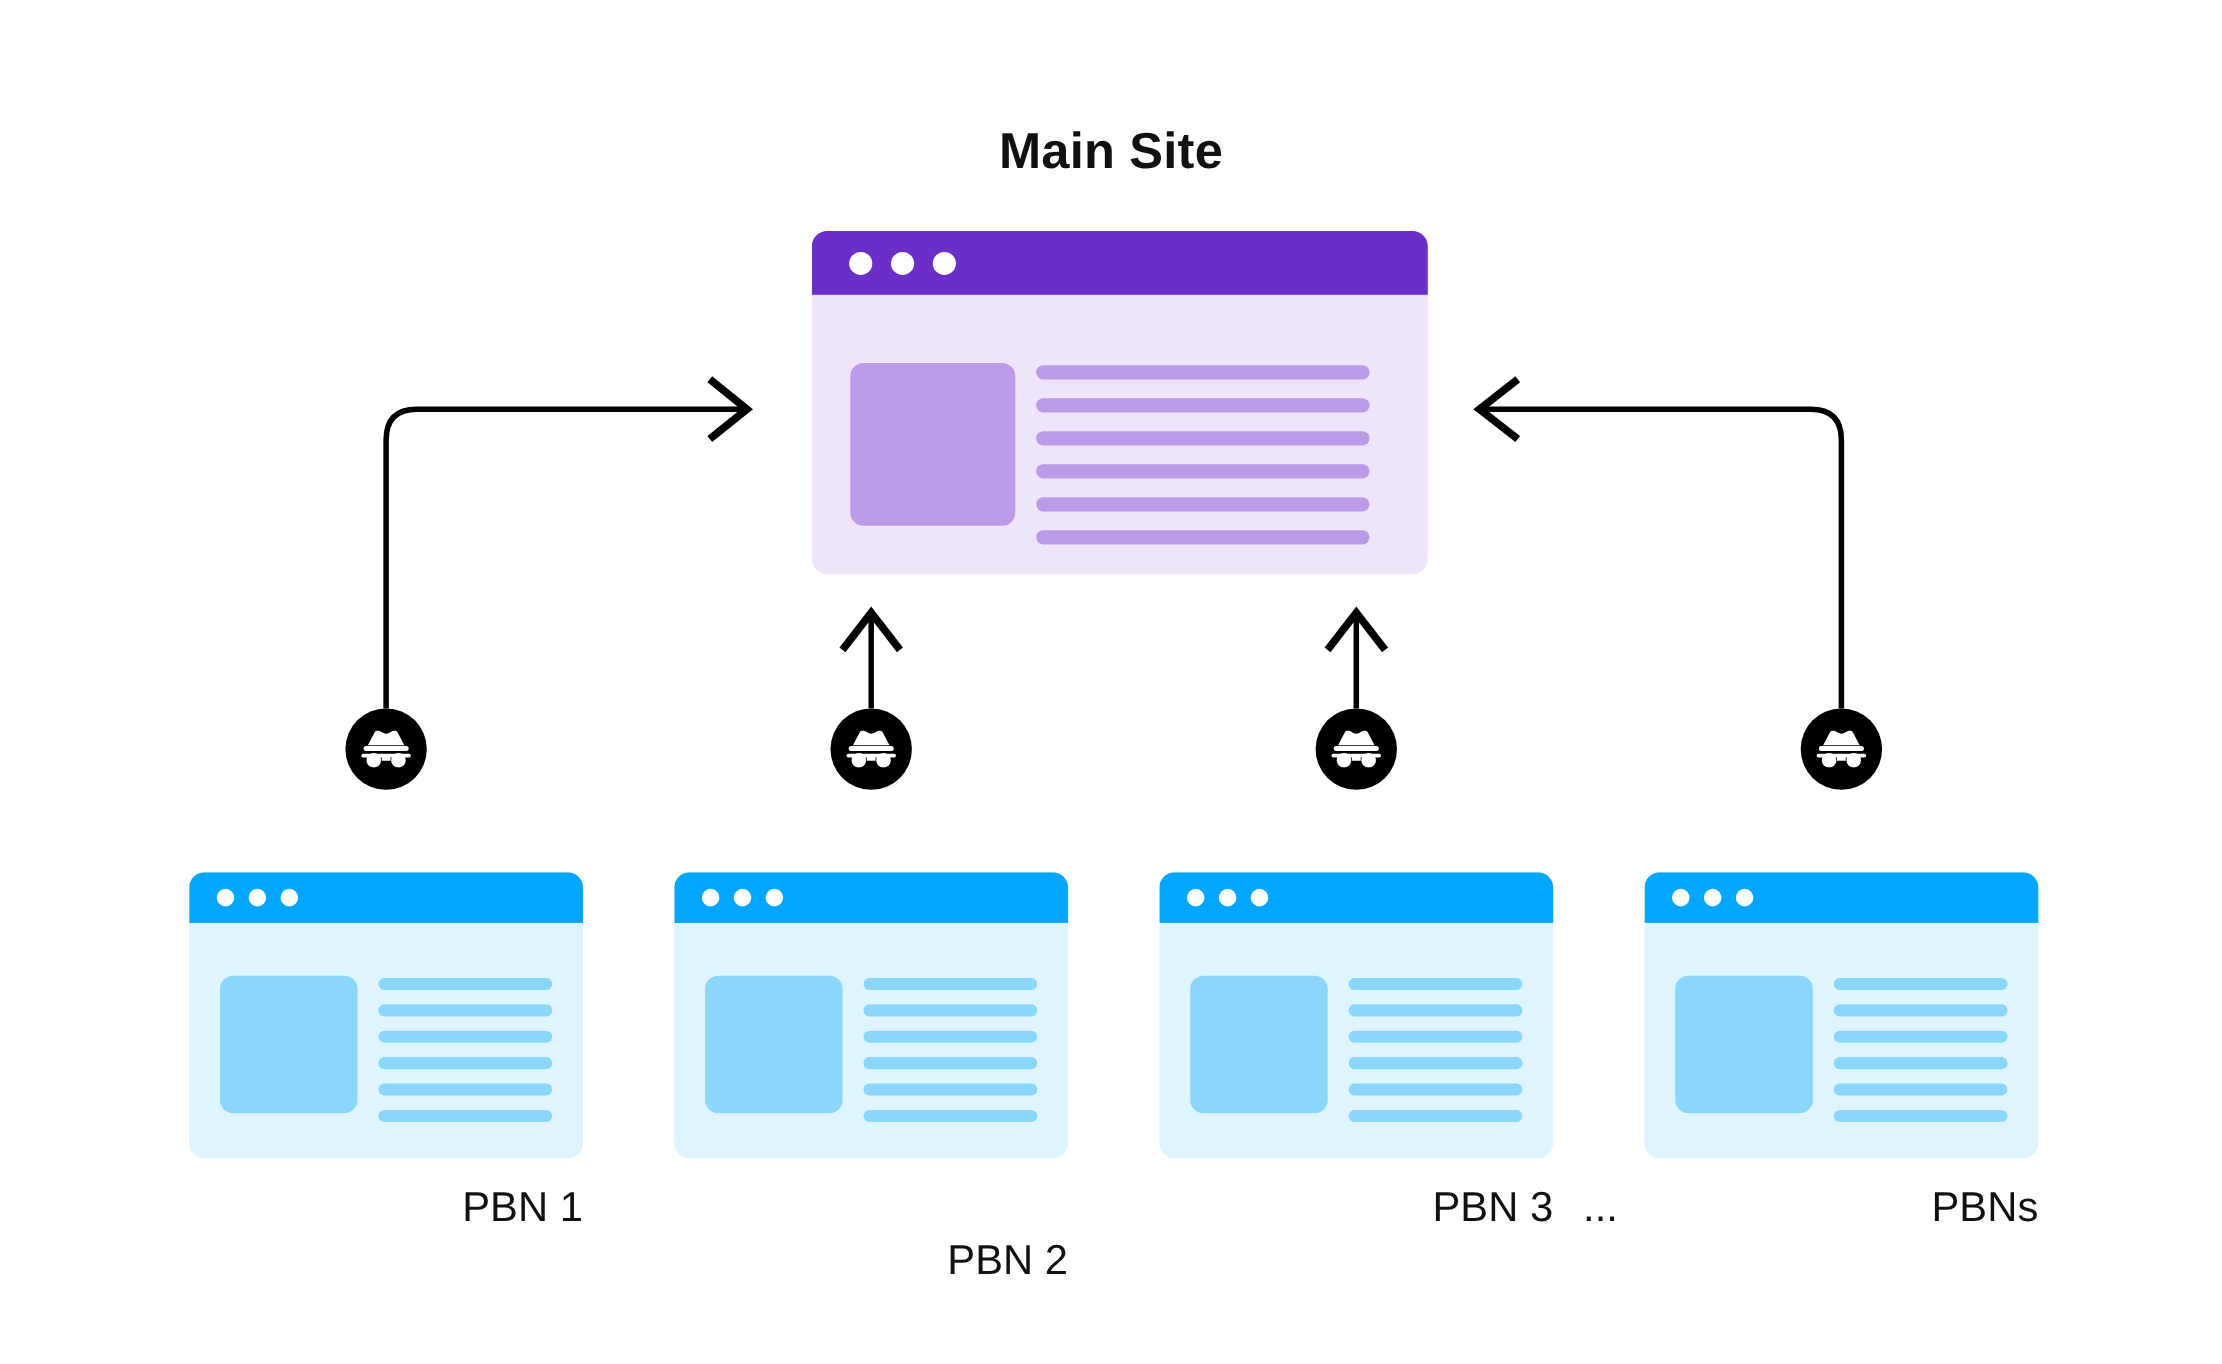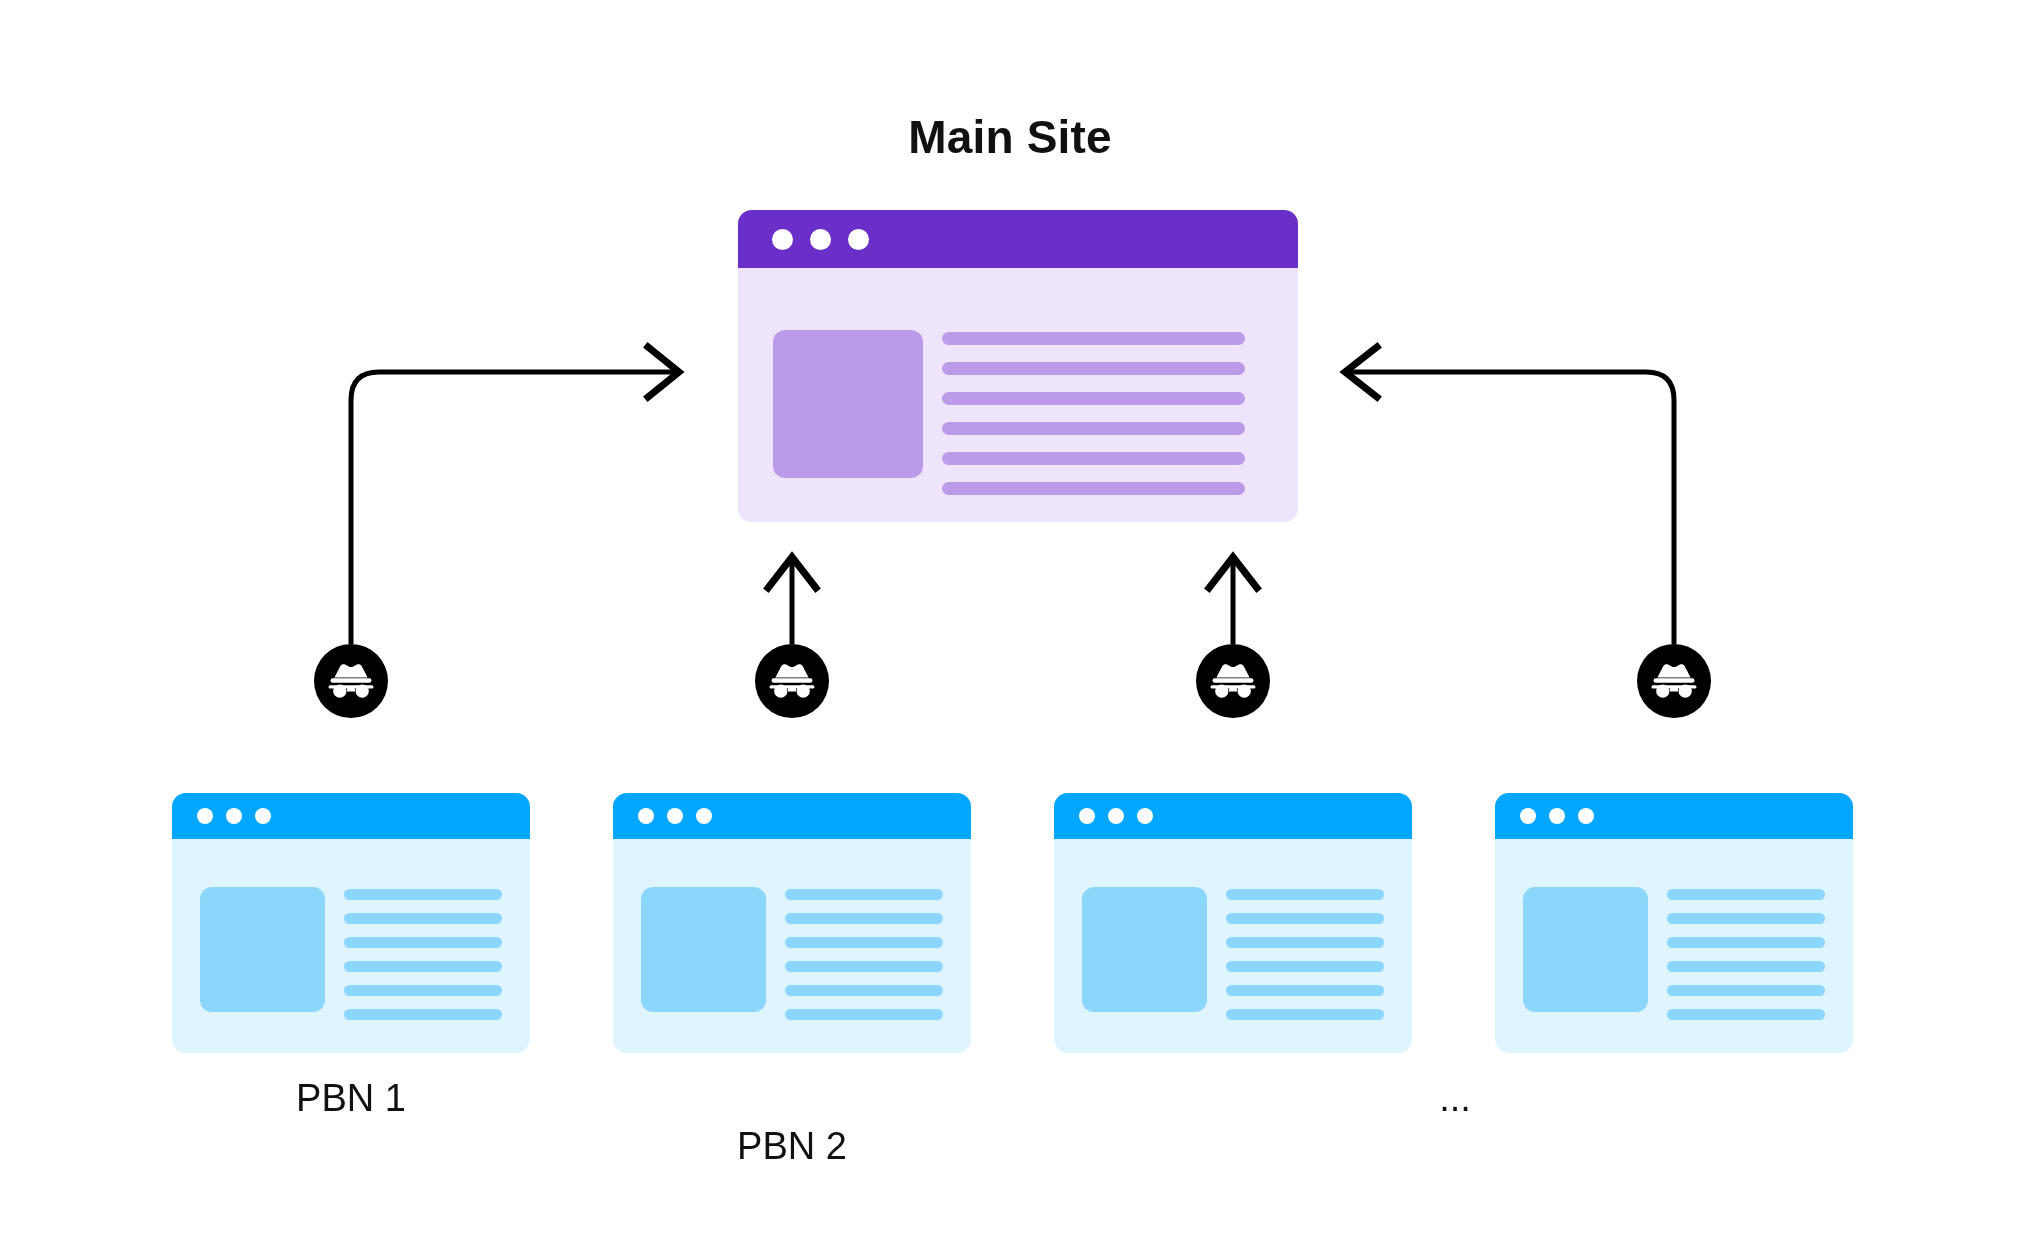--- a/index.html
+++ b/index.html
@@ -116,21 +116,21 @@
   #pbn-1 { left: 172px; }
   #pbn-2 { left: 613px; }
   #pbn-3 { left: 1054px; }
   #pbn-n { left: 1495px; }
 
   
   .pbn-label {
     position: absolute;
     top: 1077px;
     width: 358px;
-    text-align: center;
+    text-align: right;
     font-size: 38px;
     color: #111111;
     font-weight: 400;
   }
   #label-1 { left: 172px; }
   #label-2 { left: 613px; margin-top: 48px; }
   #label-3 { left: 1054px; }
   #label-n { left: 1495px; }
   #label-ellipsis {
     position: absolute;
@@ -299,15 +299,17 @@
     <div class="line" style="top:96px"></div>
     <div class="line" style="top:120px"></div>
     <div class="line" style="top:144px"></div>
     <div class="line" style="top:168px"></div>
     <div class="line" style="top:192px"></div>
     <div class="line" style="top:216px"></div>
   </div>
 
   <div class="pbn-label" id="label-1">PBN 1</div>
   <div class="pbn-label" id="label-2">PBN 2</div>
+  <div class="pbn-label" id="label-3">PBN 3</div>
   <div id="label-ellipsis">...</div>
+  <div class="pbn-label" id="label-n">PBNs</div>
 
 </div>
 
 </body></html>

